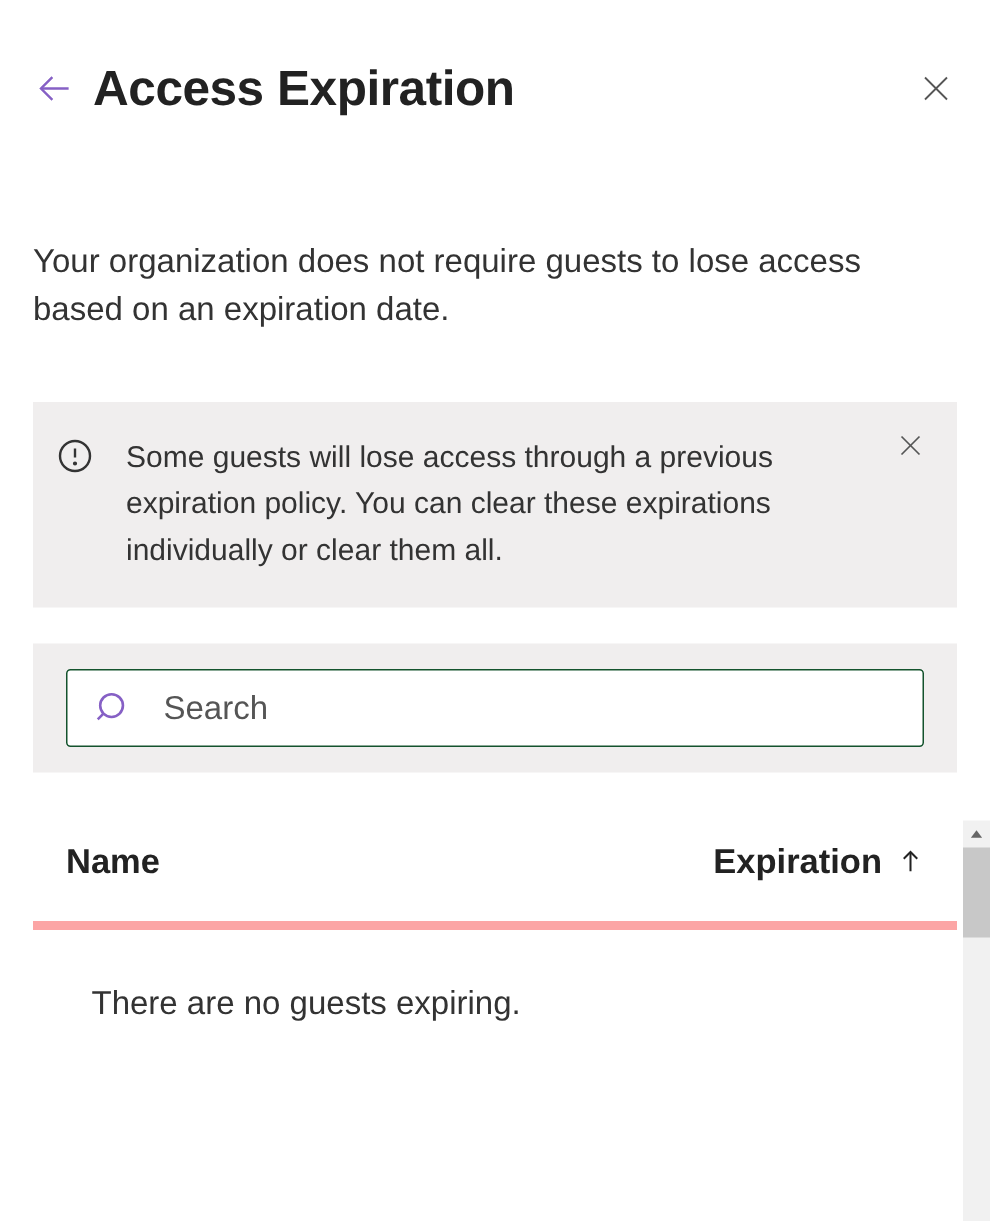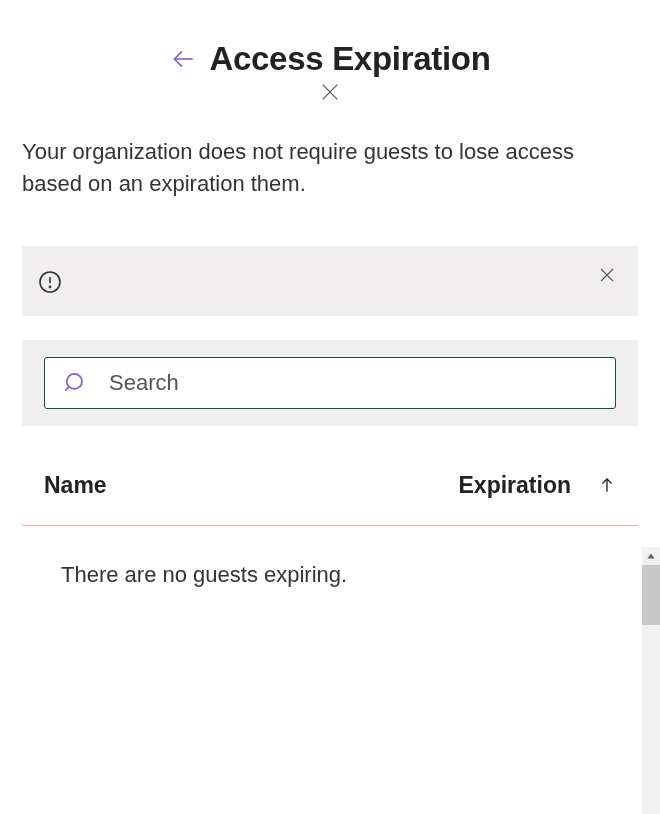--- a/index.html
+++ b/index.html
@@ -16,22 +16,21 @@
       position: relative;
     }
     .panel {
       padding: 40px 22px 0 22px;
       height: 100%;
     }
     .header {
       display: flex;
       align-items: center;
       justify-content: space-between;
-      margin-bottom: 30px;
-      flex-direction: column;
+      margin-bottom: 80px;
     }
     .header-left {
       display: flex;
       align-items: center;
       gap: 12px;
     }
     .back-arrow {
       width: 28px;
       height: 28px;
       display: flex;
@@ -123,32 +122,32 @@
     }
     .search-input::placeholder {
       color: #555;
     }
     .table-area {
       position: relative;
     }
     .table-header {
       display: flex;
       padding: 36px 22px 26px 22px;
-      border-bottom: 1px solid #fca5a5;
+      border-bottom: 6px solid #fca5a5;
     }
     .col-name {
       flex: 1;
       font-size: 23px;
       font-weight: 700;
       color: #222;
     }
     .col-exp {
       display: flex;
       align-items: center;
-      gap: 27px;
+      gap: 10px;
       font-size: 23px;
       font-weight: 700;
       color: #222;
       cursor: pointer;
     }
     .sort-arrow {
       width: 18px;
       height: 18px;
       color: #222;
     }
@@ -203,30 +202,31 @@
       <h1 class="title">Access Expiration</h1>
     </div>
     <div class="close-x">
       <svg width="22" height="22" viewBox="0 0 24 24" fill="none" stroke="currentColor" stroke-width="1.3">
         <line x1="4" y1="4" x2="20" y2="20"></line>
         <line x1="20" y1="4" x2="4" y2="20"></line>
       </svg>
     </div>
   </div>
 
-  <p class="description">Your organization does not require guests to lose access based on an expiration them.</p>
+  <p class="description">Your organization does not require guests to lose access based on an expiration date.</p>
 
   <div class="info-banner">
     <div class="info-icon">
       <svg width="24" height="24" viewBox="0 0 24 24" fill="none" stroke="#333" stroke-width="1.6">
         <circle cx="12" cy="12" r="10"></circle>
         <line x1="12" y1="7" x2="12" y2="13"></line>
         <circle cx="12" cy="17" r="0.6" fill="#333"></circle>
       </svg>
     </div>
+    <div class="info-text">Some guests will lose access through a previous expiration policy. You can clear these expirations individually or clear them all.</div>
     <div class="info-close">
       <svg width="18" height="18" viewBox="0 0 24 24" fill="none" stroke="currentColor" stroke-width="1.5">
         <line x1="4" y1="4" x2="20" y2="20"></line>
         <line x1="20" y1="4" x2="4" y2="20"></line>
       </svg>
     </div>
   </div>
 
   <div class="search-wrap">
     <div class="search-box">

